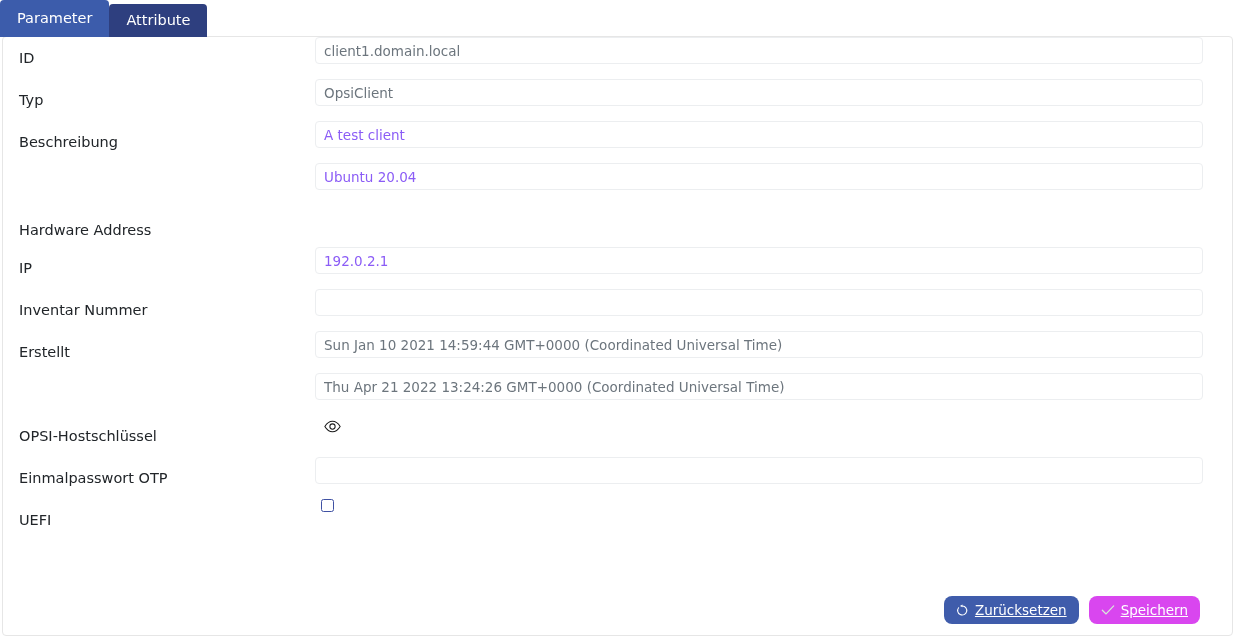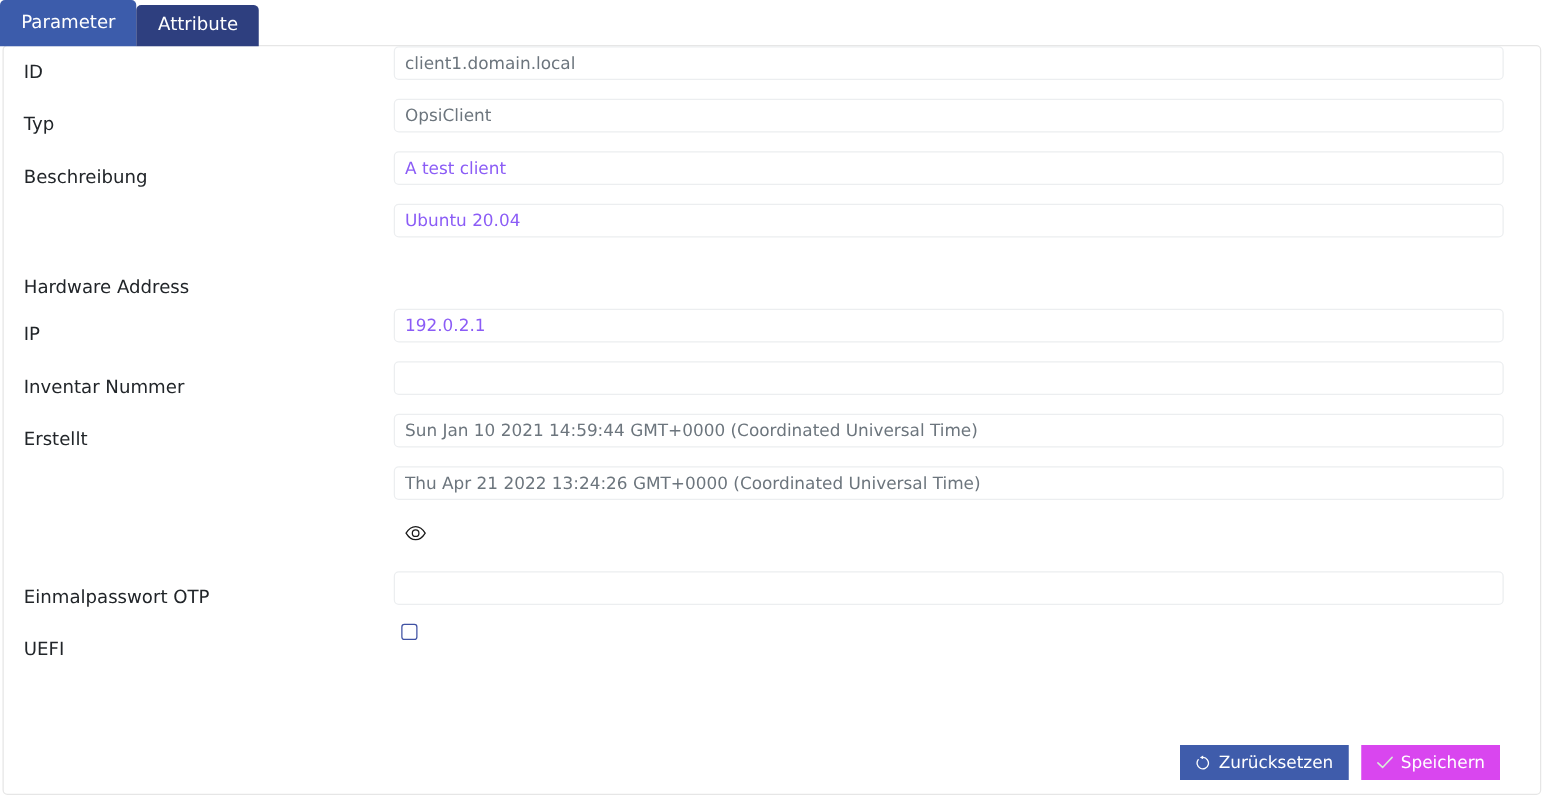--- a/index.html
+++ b/index.html
@@ -160,26 +160,27 @@
     align-items: center;
     gap: 10px;
   }
   .btn {
     display: inline-flex;
     align-items: center;
     gap: 6px;
     height: 28px;
     padding: 0 12px;
     border: none;
-    border-radius: 0;
+    border-radius: 8px;
     font-family: "DejaVu Sans", sans-serif;
     font-size: 13.5px;
     color: #ffffff;
     cursor: pointer;
     white-space: nowrap;
+    text-decoration: underline;
   }
   .btn-reset { background: #3f5cab; }
   .btn-save  { background: #d946ef; }
   .btn .glyph { display: inline-flex; align-items: center; }
 </style>
 </head>
 <body>
 
 <div class="app">
 
@@ -238,20 +239,21 @@
           <div class="row-control">
             <input type="text" class="field readonly" readonly="" value="Sun Jan 10 2021 14:59:44 GMT+0000 (Coordinated Universal Time)" style="">
           </div>
         </div>
         <div class="row" style="top: 336px;">
           <div class="row-control">
             <input type="text" class="field readonly" readonly="" value="Thu Apr 21 2022 13:24:26 GMT+0000 (Coordinated Universal Time)" style="">
           </div>
         </div>
         <div class="row" style="top: 378px;">
+          <div class="row-label">OPSI-Hostschlüssel</div>
           <div class="row-control">
             <button class="eye-btn">
               <svg width="17" height="13" viewBox="0 0 20 14" fill="none" aria-hidden="true">
                 <path d="M1 7 C4 2 7 0.8 10 0.8 C13 0.8 16 2 19 7 C16 12 13 13.2 10 13.2 C7 13.2 4 12 1 7 Z" stroke="#1a1a1a" stroke-width="1.2" fill="none"></path>
                 <circle cx="10" cy="7" r="3.1" stroke="#1a1a1a" stroke-width="1.2" fill="none"></circle>
               </svg>
             </button>
           </div>
         </div>
         <div class="row" style="top: 420px;">

